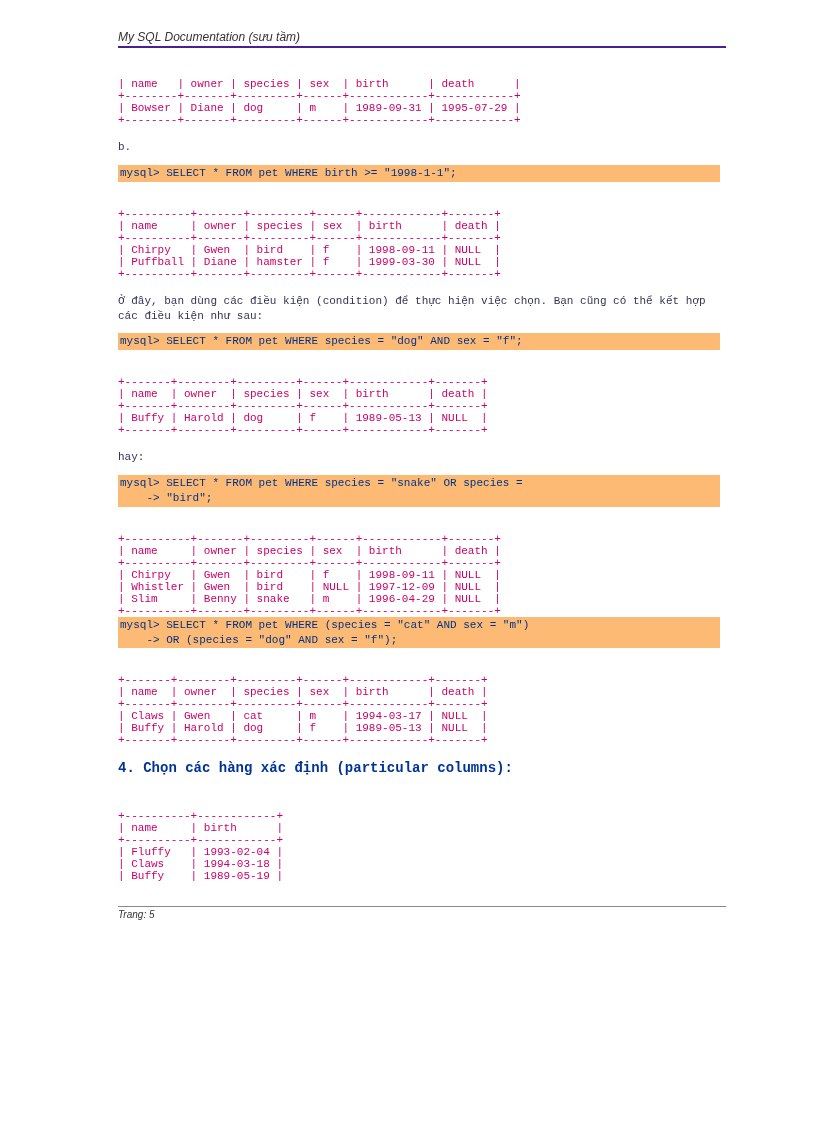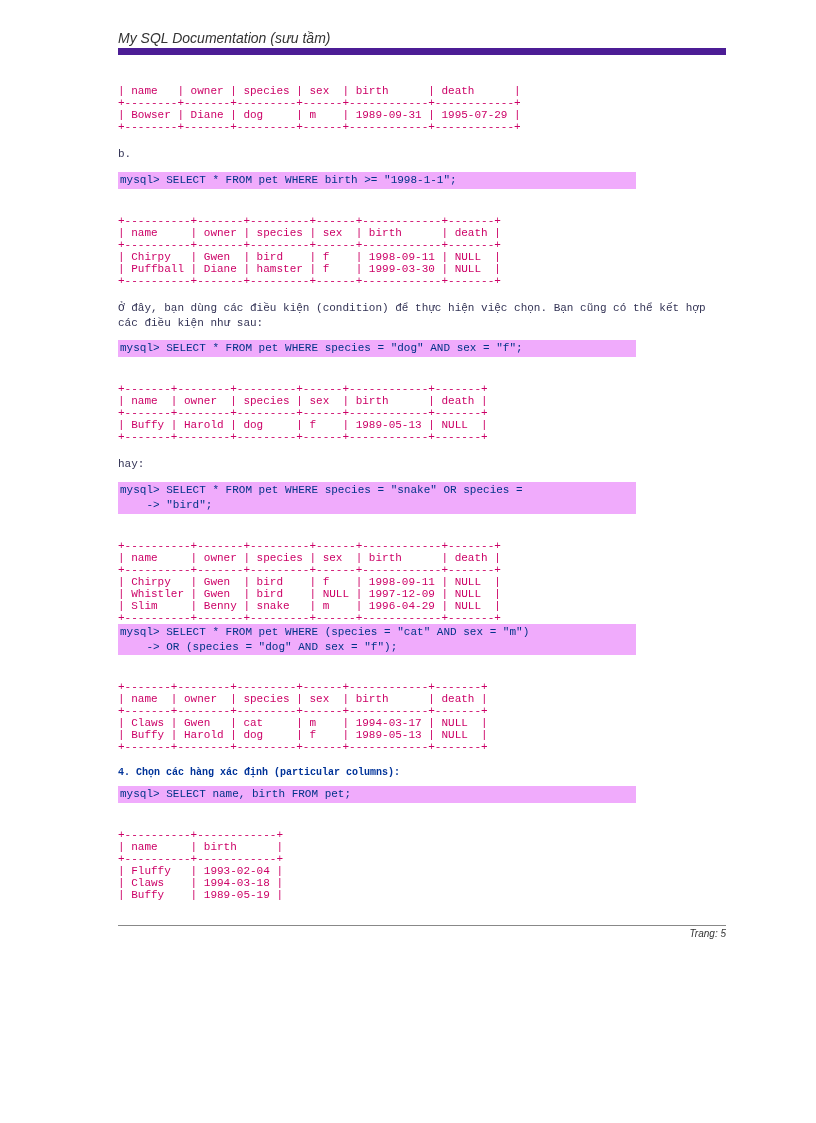--- a/index.html
+++ b/index.html
@@ -12,62 +12,62 @@
     width: 816px;
   }
   .page {
     padding: 30px 90px 30px 118px;
     box-sizing: border-box;
     width: 816px;
   }
   .header-title {
     font-family: Verdana, sans-serif;
     font-style: italic;
-    font-size: 14px;
+    font-size: 12px;
     color: #333;
-    border-bottom: 7px solid #4c1d95;
+    border-bottom: 2px solid #4c1d95;
     padding-bottom: 2px;
     margin-bottom: 18px;
   }
   .table-block {
     white-space: pre;
     font-family: "Courier New", monospace;
   }
   .red {
     color: #cc0066;
   }
   .sql {
-    background: #f0abfc;
+    background: #fdba74;
     color: #003388;
     white-space: pre;
     font-family: "Courier New", monospace;
     padding: 1px 2px;
     display: block;
     line-height: 1.35;
-    width: 518px;
+    width: 602px;
     box-sizing: border-box;
   }
   .heading4 {
     color: #003399;
     font-weight: bold;
     font-family: "Courier New", monospace;
-    font-size: 10px;
+    font-size: 14px;
     margin: 14px 0 8px 0;
   }
   .body-text {
     color: #333355;
     font-family: "Courier New", monospace;
     white-space: normal;
     margin: 14px 0 10px 0;
     line-height: 1.35;
   }
   .footer {
     margin-top: 24px;
     border-top: 1px solid #888;
-    text-align: right;
+    text-align: left;
     font-family: Verdana, sans-serif;
     font-style: italic;
     font-size: 10px;
     padding-top: 2px;
   }
   .sp { height: 14px; }
 </style>
 </head>
 <body>
 
@@ -133,21 +133,20 @@
   <div class="table-block red">
 <span>+-------+--------+---------+------+------------+-------+</span>
 <span>| name  | owner  | species | sex  | birth      | death |</span>
 <span>+-------+--------+---------+------+------------+-------+</span>
 <span>| Claws | Gwen   | cat     | m    | 1994-03-17 | NULL  |</span>
 <span>| Buffy | Harold | dog     | f    | 1989-05-13 | NULL  |</span>
 <span>+-------+--------+---------+------+------------+-------+</span></div>
 
   <div class="heading4">4. Chọn các hàng xác định (particular columns):</div>
 
-  <div class="sql">mysql&gt; SELECT name, birth FROM pet;</div>
 
   <div class="sp"></div>
 
   <div class="table-block red">
 <span>+----------+------------+</span>
 <span>| name     | birth      |</span>
 <span>+----------+------------+</span>
 <span>| Fluffy   | 1993-02-04 |</span>
 <span>| Claws    | 1994-03-18 |</span>
 <span>| Buffy    | 1989-05-19 |</span></div>

